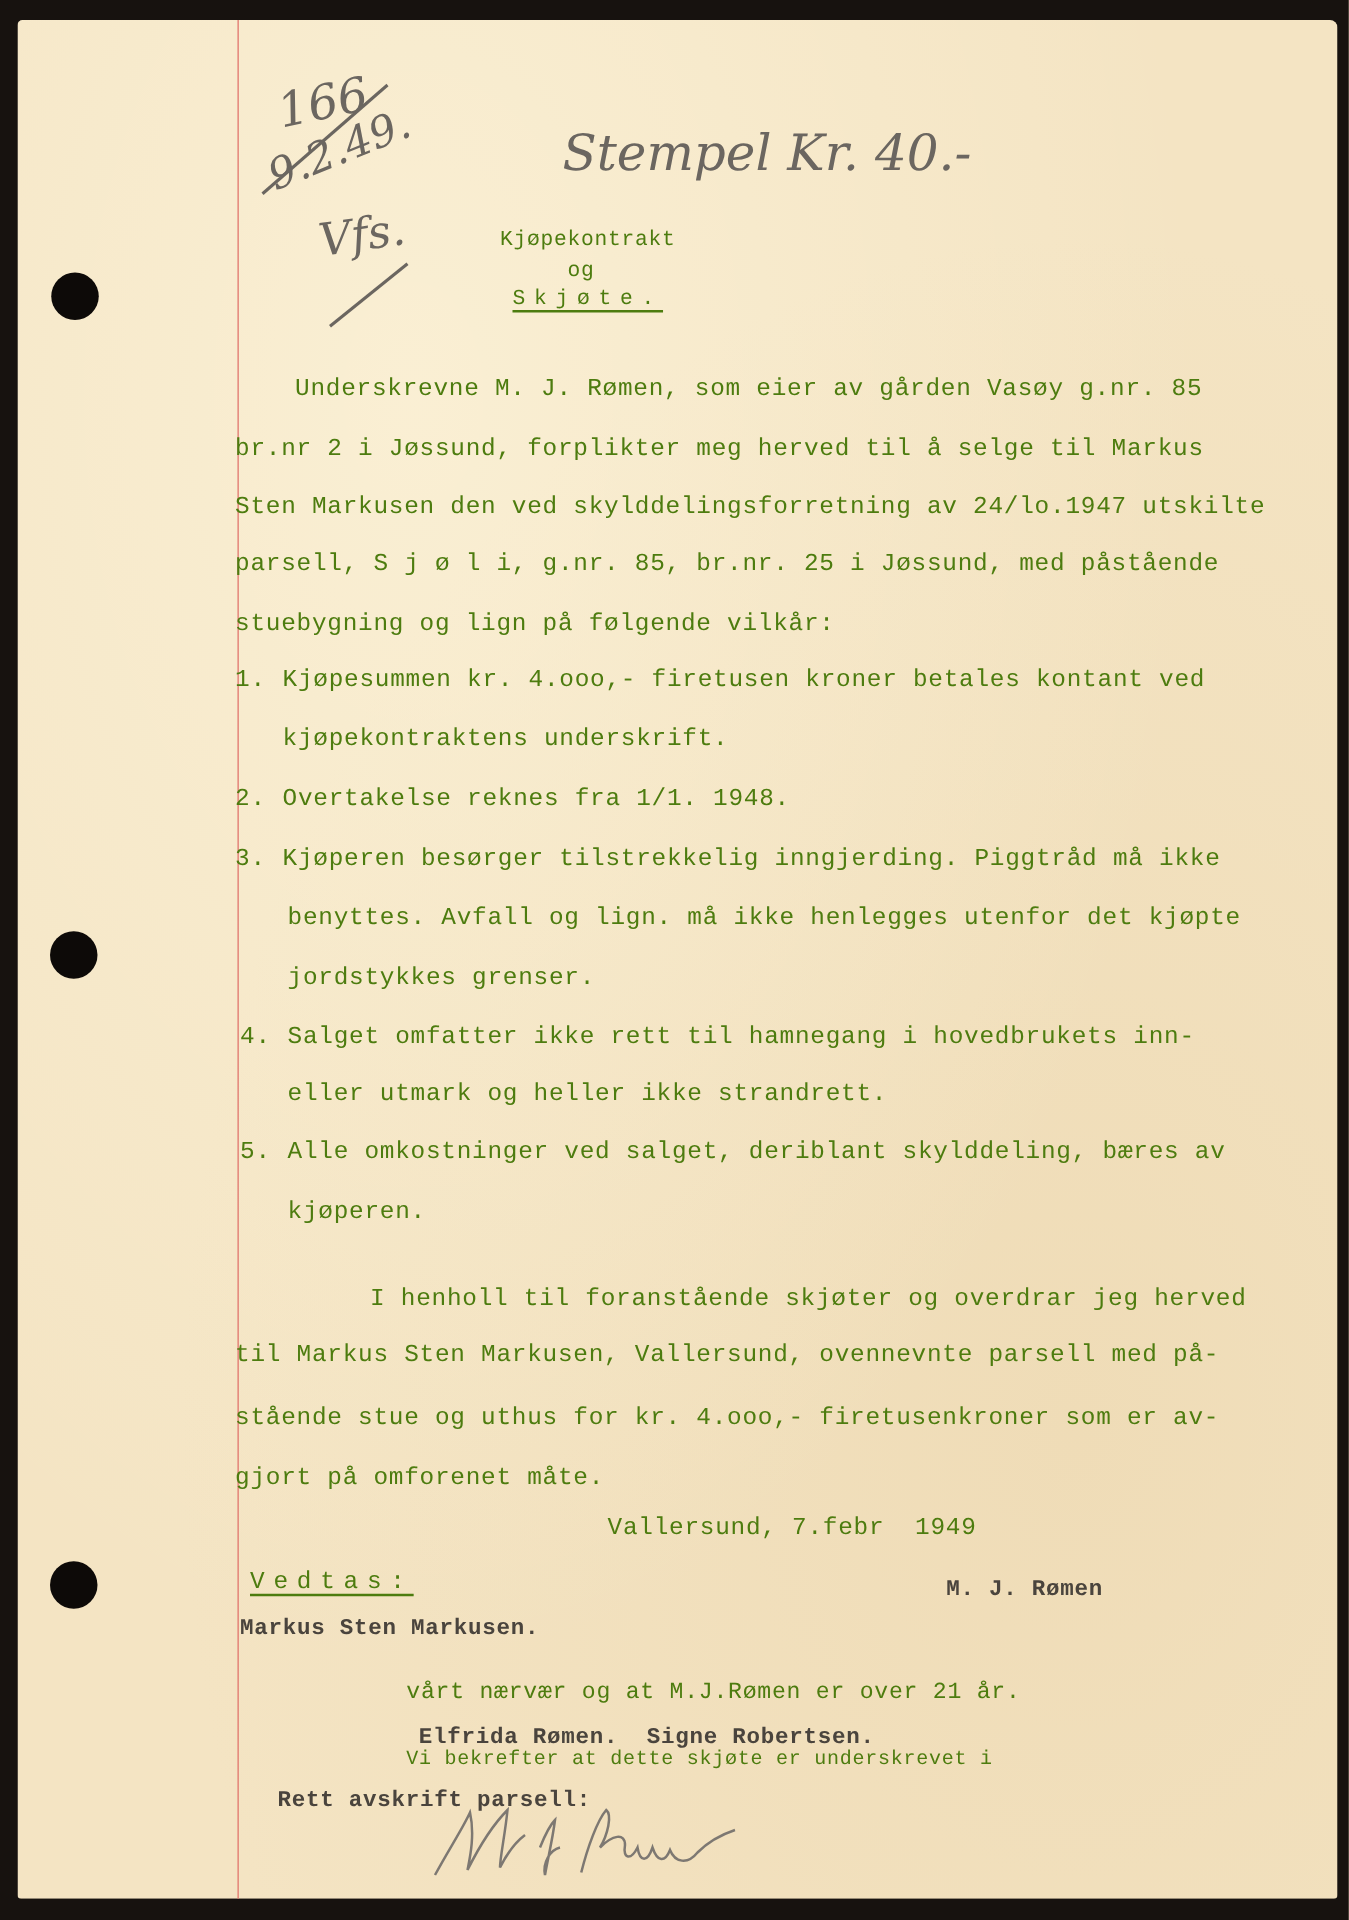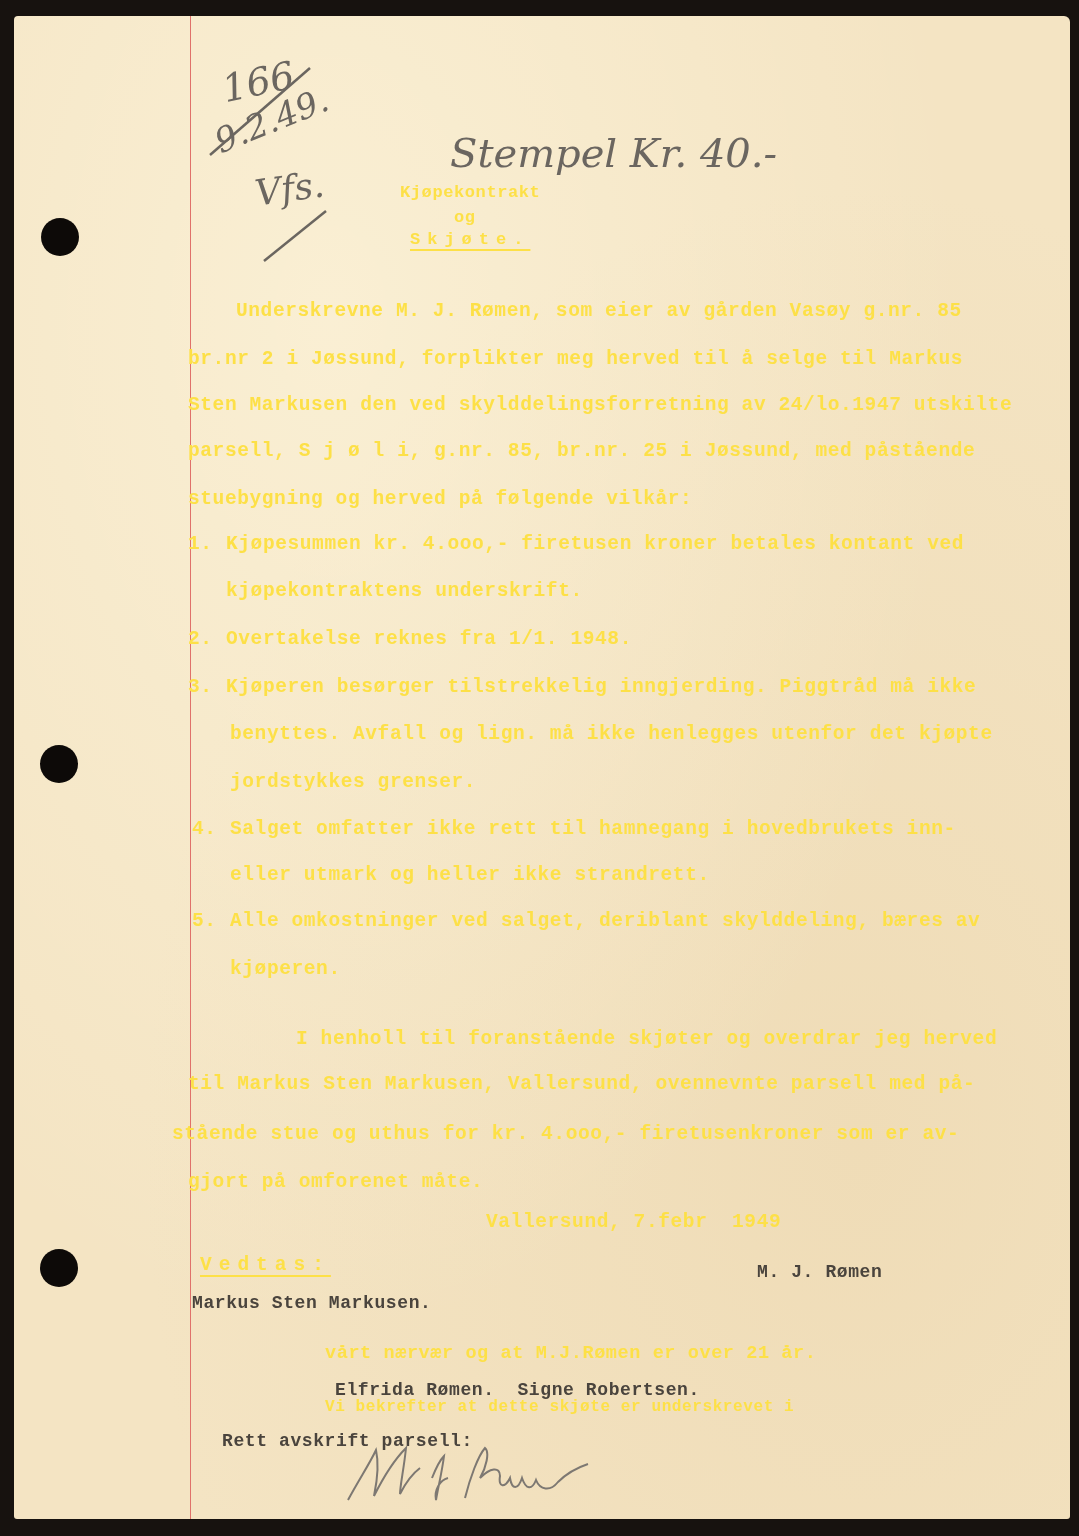--- a/index.html
+++ b/index.html
@@ -20,21 +20,21 @@
     position: absolute; left: 190px; top: 16px; width: 1px; height: 1503px;
     background: #e0716a;
   }
   .hole {
     position: absolute; width: 38px; height: 38px; border-radius: 50%;
     background: #0d0a08;
   }
   .typed {
     position: absolute; white-space: pre;
     font-family: "Liberation Mono", "DejaVu Sans Mono", monospace;
-    font-weight: bold; color: #fde047;
+    font-weight: normal; color: #4d7c0f;
     font-size: 19.5px; letter-spacing: 0.6px;
   }
   .typed.light { font-weight: bold; color: #4a443d; }
   .spaced { letter-spacing: 7px; }
   .ul { text-decoration: underline; text-decoration-thickness: 2px; text-underline-offset: 5px; }
   .hand {
     position: absolute; white-space: pre;
     font-family: "DejaVu Serif", serif; font-style: italic;
     color: #6b6660; font-size: 34px;
   }
@@ -56,31 +56,31 @@
   <svg width="110" height="100">
       <line x1="5" y1="95" x2="105" y2="8" stroke="#6b6660" stroke-width="2.5"></line>
     </svg>
 </div>
 <div class="hand" style="left:255px; top:168px; font-size:36px; transform:rotate(-8deg);">Vfs.</div>
 <div style="position:absolute; left:260px; top:205px;">
   <svg width="70" height="60">
       <line x1="4" y1="56" x2="66" y2="6" stroke="#6b6660" stroke-width="2.5"></line>
     </svg>
 </div>
-<div class="hand" style="left:450px; top:100px; font-size:40px;margin-top:30px;">Stempel Kr. 40.-</div>
+<div class="hand" style="left:450px; top:100px; font-size:40px;">Stempel Kr. 40.-</div>
 
 <div class="typed" style="left:400px; top:183px; font-size:17px;">Kjøpekontrakt</div>
 <div class="typed" style="left:454px; top:208px; font-size:17px;">og</div>
 <div class="typed spaced ul" style="left:410px; top:230px; font-size:17px;">Skjøte.</div>
 
 <div class="typed" style="left:236px; top:300px;">Underskrevne M. J. Rømen, som eier av gården Vasøy g.nr. 85</div>
 <div class="typed" style="left:188px; top:348px;">br.nr 2 i Jøssund, forplikter meg herved til å selge til Markus</div>
 <div class="typed" style="left:188px; top:394px;">Sten Markusen den ved skylddelingsforretning av 24/lo.1947 utskilte</div>
 <div class="typed" style="left:188px; top:440px;">parsell, S j ø l i, g.nr. 85, br.nr. 25 i Jøssund, med påstående</div>
-<div class="typed" style="left:188px; top:488px;">stuebygning og herved på følgende vilkår:</div>
+<div class="typed" style="left:188px; top:488px;">stuebygning og lign på følgende vilkår:</div>
 
 <div class="typed" style="left:188px; top:533px;">1.</div>
 <div class="typed" style="left:226px; top:533px;">Kjøpesummen kr. 4.ooo,- firetusen kroner betales kontant ved</div>
 <div class="typed" style="left:226px; top:580px;">kjøpekontraktens underskrift.</div>
 
 <div class="typed" style="left:188px; top:628px;">2.</div>
 <div class="typed" style="left:226px; top:628px;">Overtakelse reknes fra 1/1. 1948.</div>
 
 <div class="typed" style="left:188px; top:676px;">3.</div>
 <div class="typed" style="left:226px; top:676px;">Kjøperen besørger tilstrekkelig inngjerding. Piggtråd må ikke</div>
@@ -90,21 +90,21 @@
 <div class="typed" style="left:192px; top:818px;">4.</div>
 <div class="typed" style="left:230px; top:818px;">Salget omfatter ikke rett til hamnegang i hovedbrukets inn-</div>
 <div class="typed" style="left:230px; top:864px;">eller utmark og heller ikke strandrett.</div>
 
 <div class="typed" style="left:192px; top:910px;">5.</div>
 <div class="typed" style="left:230px; top:910px;">Alle omkostninger ved salget, deriblant skylddeling, bæres av</div>
 <div class="typed" style="left:230px; top:958px;">kjøperen.</div>
 
 <div class="typed" style="left:296px; top:1028px;">I henholl til foranstående skjøter og overdrar jeg herved</div>
 <div class="typed" style="left:188px; top:1073px;">til Markus Sten Markusen, Vallersund, ovennevnte parsell med på-</div>
-<div class="typed" style="left:172px; top:1123px;">stående stue og uthus for kr. 4.ooo,- firetusenkroner som er av-</div>
+<div class="typed" style="left:188px; top:1123px;">stående stue og uthus for kr. 4.ooo,- firetusenkroner som er av-</div>
 <div class="typed" style="left:188px; top:1171px;">gjort på omforenet måte.</div>
 
 <div class="typed" style="left:486px; top:1211px;">Vallersund, 7.febr  1949</div>
 
 <div class="typed spaced ul" style="left:200px; top:1254px;">Vedtas:</div>
 <div class="typed light" style="left:757px; top:1262px; font-size:18px;">M. J. Rømen</div>
 
 <div class="typed light" style="left:192px; top:1293px; font-size:18px;">Markus Sten Markusen.</div>
 
 <div class="typed" style="left:325px; top:1398px; font-size:16px;">Vi bekrefter at dette skjøte er underskrevet i</div>

